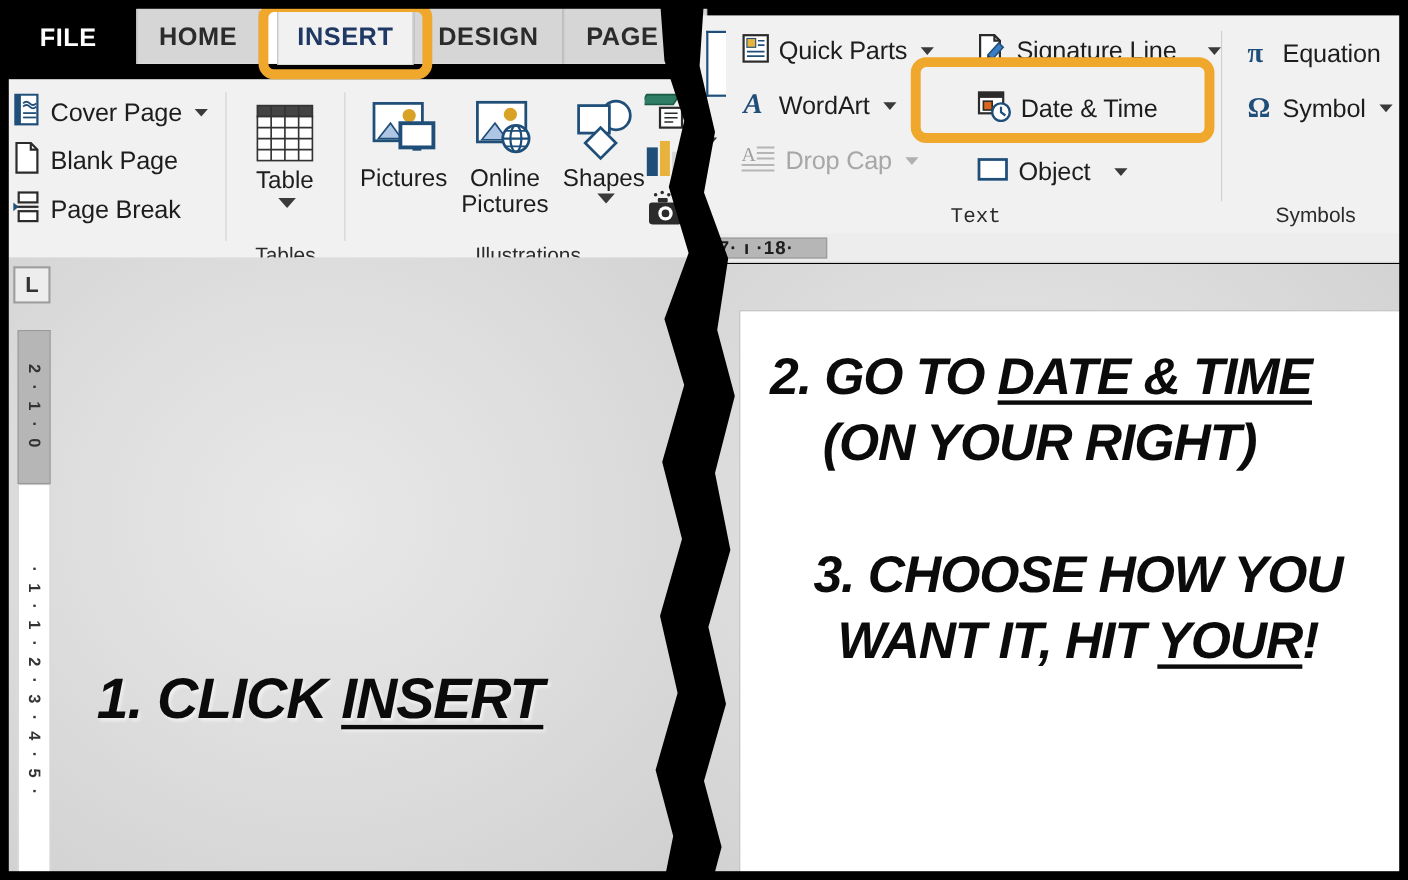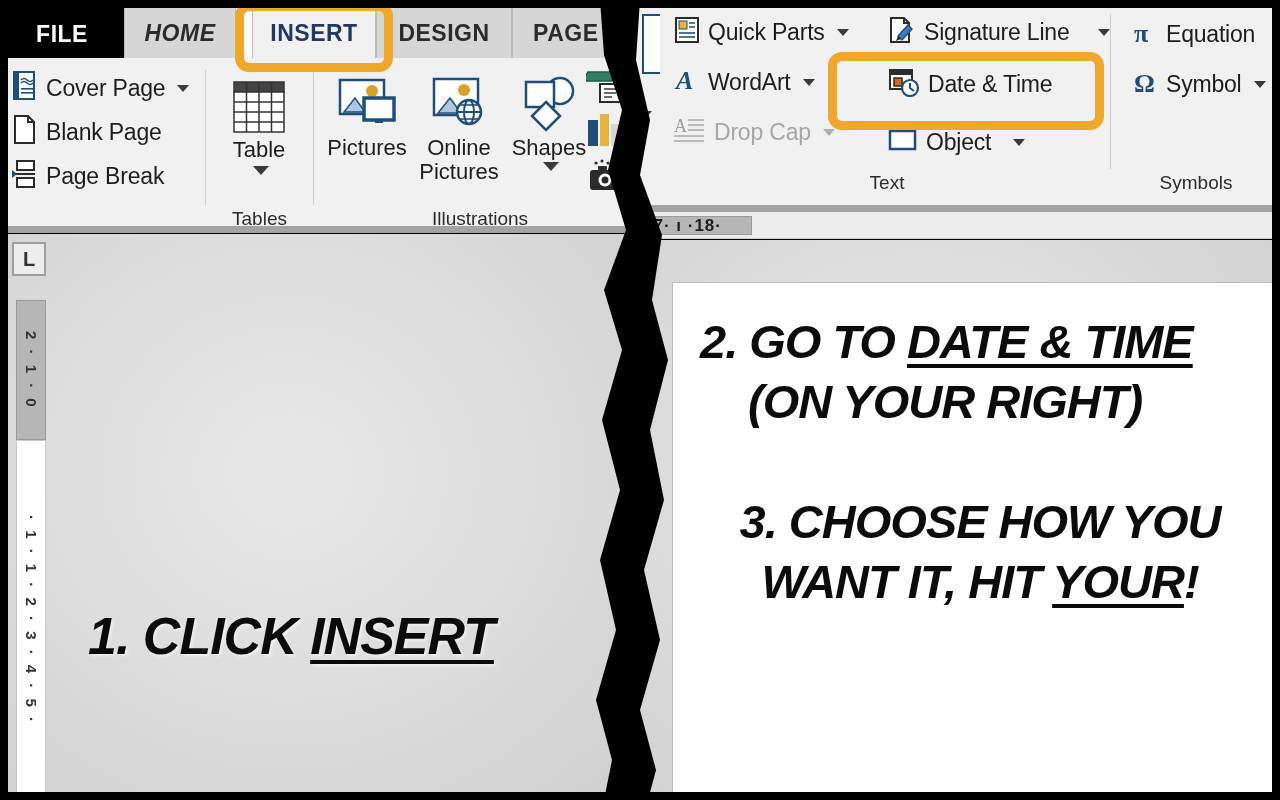--- a/index.html
+++ b/index.html
@@ -21,21 +21,21 @@
         justify-content:center; font-size:23px; font-weight:700; letter-spacing:.5px;
         color:#2b2b2b; }
   .tab.filetab{ left:0; top:0; height:68px; width:124px; background:#000; color:#fff;
         font-size:23px; }
   .tab.inactive{ background:#d6d6d6; border-left:1px solid #bdbdbd; border-right:1px solid #bdbdbd;}
   .tab.active{ background:#f1f1f1; color:#1f3864; border-left:1px solid #bdbdbd;
         border-right:1px solid #bdbdbd; height:52px; top:7px; }
 
   
   .ribbon-body{ position:relative; height:175px; background:#f1f1f1;
-        border-bottom:7px solid #a3a3a3; }
+        border-bottom:1px solid #a3a3a3;margin-top:14px; }
 
   .group{ position:absolute; top:0; height:175px; }
   .group-label{ position:absolute; bottom:3px; left:0; width:100%;
         text-align:center; font-size:19px; color:#2b2b2b; font-weight:400; }
   .group-sep{ position:absolute; top:12px; width:1px; height:135px; background:#d0d0d0; }
 
   .btn-row{ display:flex; align-items:center; gap:8px; height:44px; padding-left:6px; }
   .btn-label{ font-size:23px; color:#1d1d1d; font-weight:400; white-space:nowrap;
         letter-spacing:-.2px; }
   .btn-label.dim{ color:#a7a7a7; }
@@ -91,21 +91,21 @@
 
   <div class="panel" id="left-panel">
 
     <div class="tabstrip">
       <div class="tab-bg"></div>
 
       <div class="tab filetab">
         <span>FILE</span>
       </div>
 
-      <div class="tab inactive" style="left:124px;width:112px;font-style:italic;">
+      <div class="tab inactive" style="left:124px;width:112px;">
         <span>HOME</span>
       </div>
 
       <div class="tab active" style="left:252px;width:124px;">
         <span>INSERT</span>
       </div>
 
       <div class="tab inactive" style="left:376px;width:136px;">
         <span>DESIGN</span>
       </div>
@@ -381,21 +381,21 @@
             <span class="icon">
               <svg width="30" height="26" viewBox="0 0 30 26">
                 <rect x="2" y="4" width="25" height="18" fill="#fff" stroke="#1f4e79" stroke-width="2.5"></rect>
               </svg>
             </span>
             <span class="btn-label">Object</span>
             <span class="caret" style="margin-left:14px;"></span>
           </div>
         </div>
 
-        <div class="group-label" style="bottom:18px;">Text</div>
+        <div class="group-label" style="bottom:18px;font-family:Liberation Mono, monospace;">Text</div>
       </div>
       <div class="group-sep" style="left:482px;top:14px;height:155px;"></div>
 
       <div class="group" style="left:484px;width:168px;height:212px;">
         <div style="position:absolute;left:14px;top:12px;">
           <div class="btn-row">
             <span class="icon">
               <svg width="26" height="28" viewBox="0 0 26 28">
                 <text x="2" y="24" font-family="Liberation Serif, serif" font-size="26" font-weight="700" fill="#1f4e79">π</text>
               </svg>

